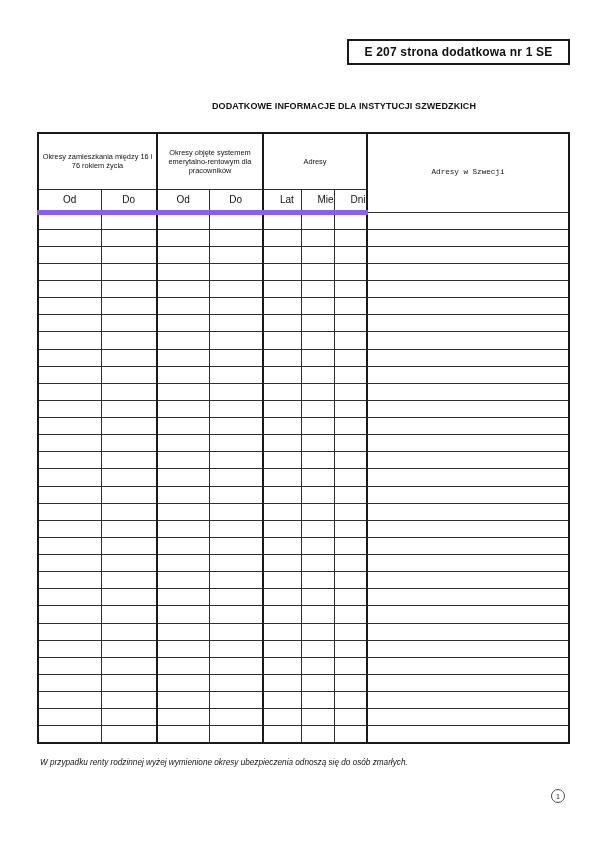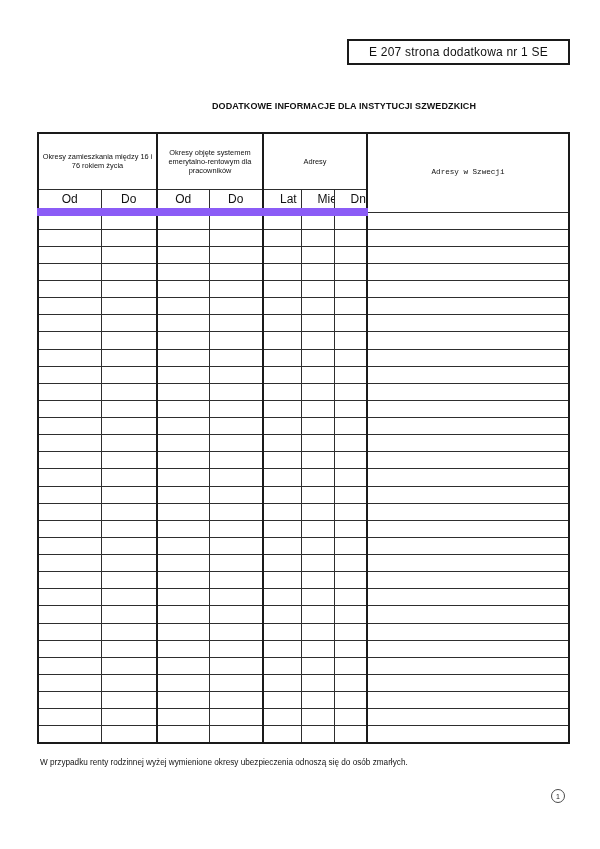--- a/index.html
+++ b/index.html
@@ -15,21 +15,21 @@
   .title-box {
     position: absolute;
     left: 347px;
     top: 39px;
     width: 219px;
     height: 22px;
     border: 2px solid #1a1a1a;
     display: flex;
     align-items: center;
     justify-content: center;
-    font-weight: normal;
+    font-weight: bold;
     font-size: 12px;
     letter-spacing: 0.2px;
     white-space: nowrap;
   }
   .heading {
     position: absolute;
     left: 0;
     top: 101px;
     width: 600px;
     text-align: center;
@@ -52,33 +52,34 @@
     border: 1px solid #2e2e2e;
     padding: 0 2px;
     font-weight: normal;
     font-size: 7.4px;
     text-align: center;
     vertical-align: middle;
     overflow: hidden;
   }
   .form-table tr.group-row { height: 56px; }
   .form-table tr.sub-row { height: 23px; }
-  .form-table tr.sub-row th { font-size: 12px; border-bottom: 8px solid #8b5cf6; padding: 0 16px; }
+  .form-table tr.sub-row th { font-size: 10px; border-bottom: 5px solid #8b5cf6; padding: 0 16px; }
   .form-table th.group-head { line-height: 9px; }
   .form-table .gb { border-left: 2px solid #1a1a1a; }
   .form-table th.addr-head { border-bottom: 1px solid #2e2e2e; font-size: 7.6px; font-family: Liberation Mono, monospace; }
   .form-table tbody tr { height: 17.13px; }
   .footer {
     position: absolute;
     left: 40px;
     top: 757px;
     width: 528px;
     font-size: 8.2px;
     line-height: 11.6px;
     color: #141414;
+    font-style: italic;
   }
   .footer p { margin: 0; }
   .footer .justify { text-align: justify; }
   .page-circle {
     position: absolute;
     left: 551px;
     top: 789px;
     width: 12px;
     height: 12px;
     border: 1px solid #4a4a4a;

